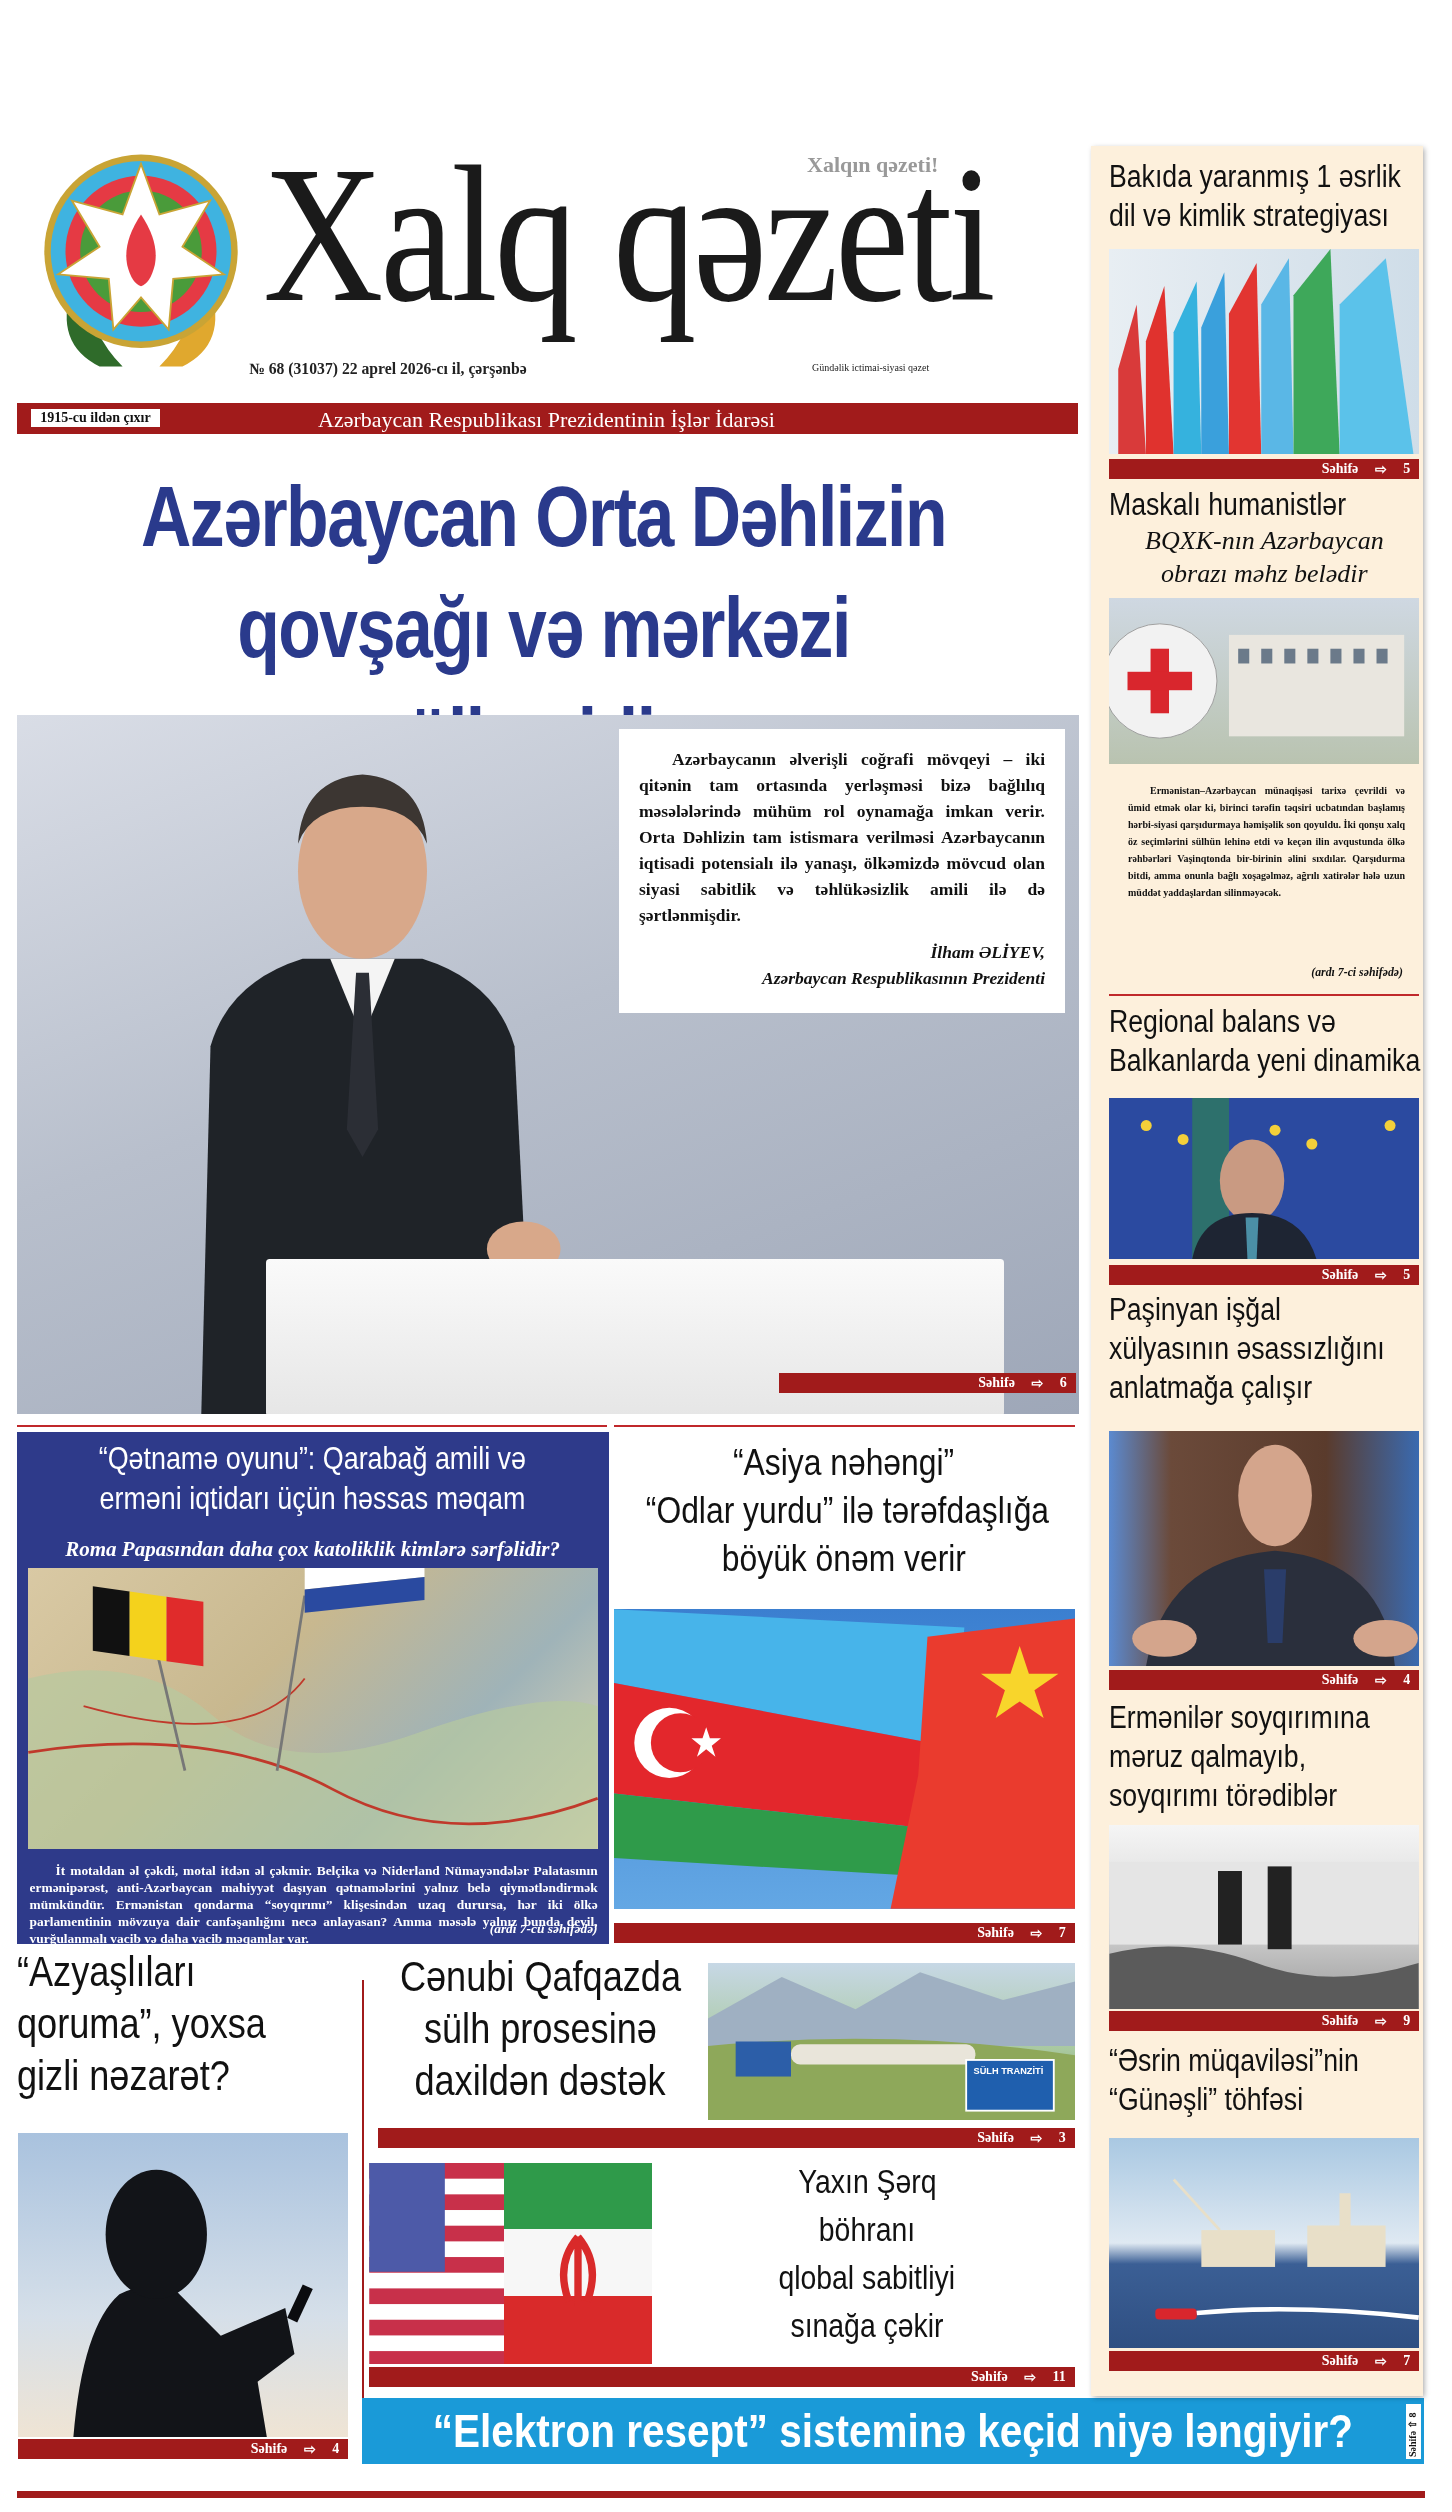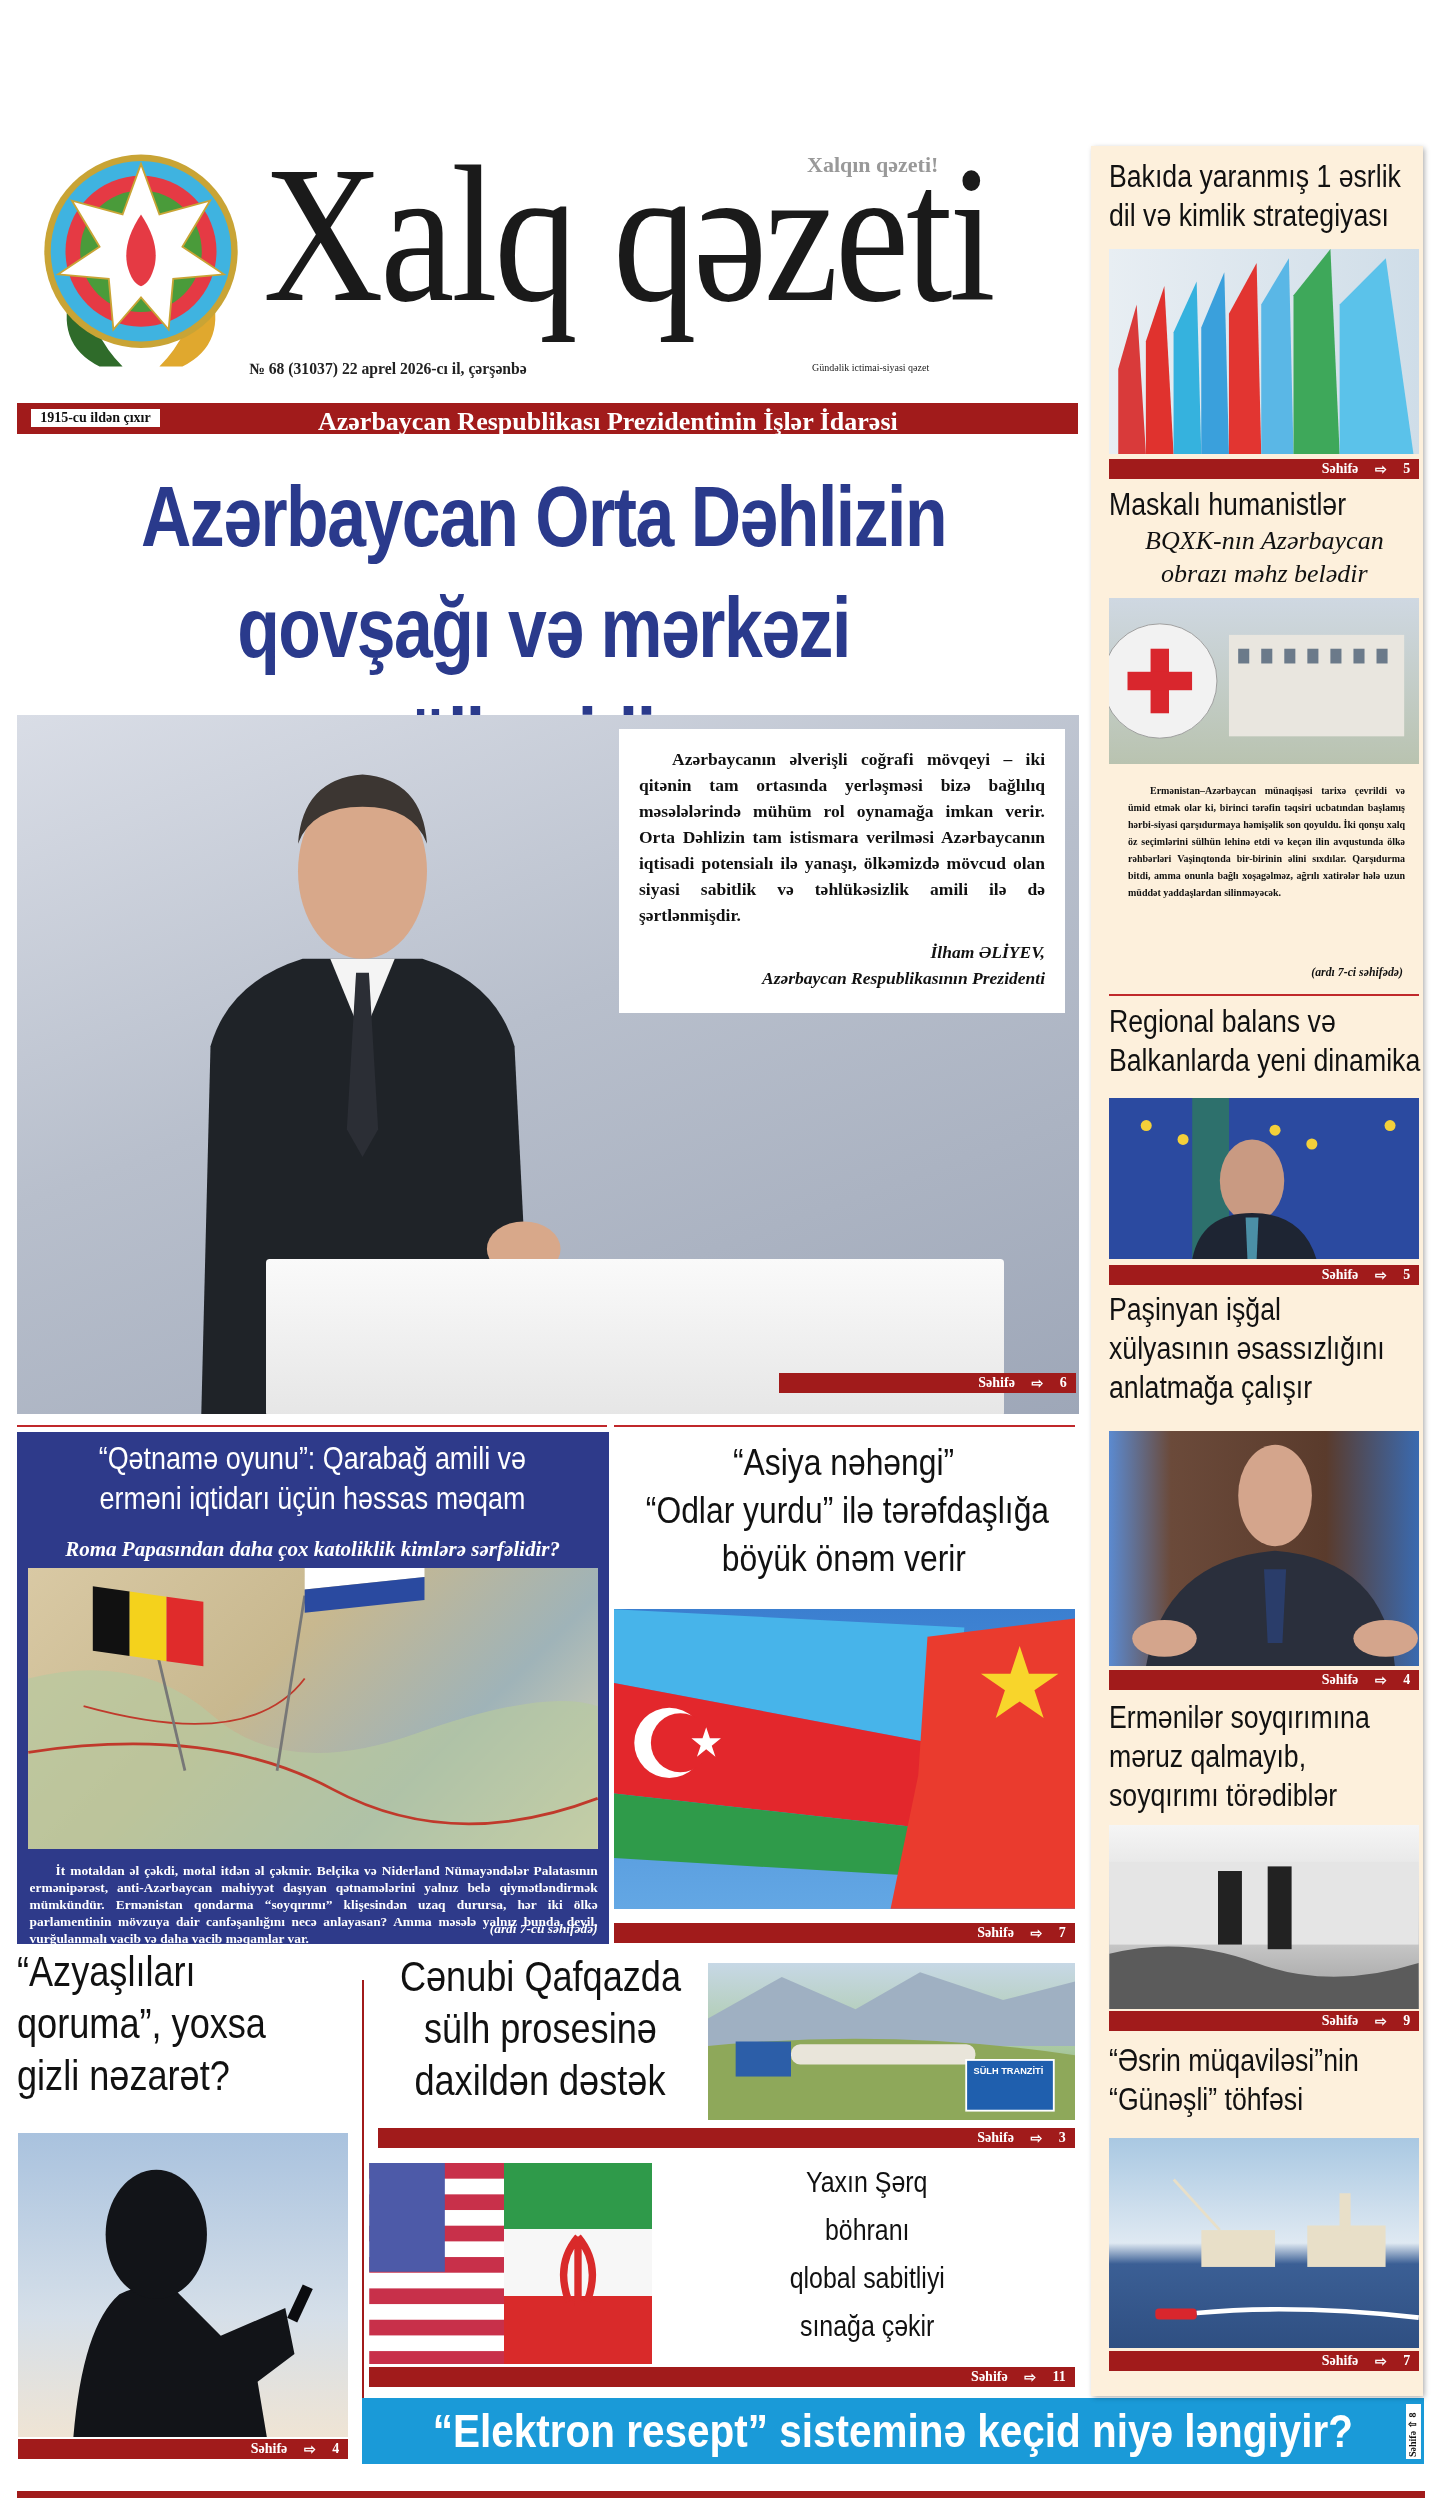--- a/index.html
+++ b/index.html
@@ -14,21 +14,21 @@
 
   
   .emblem { left: 35px; top: 150px; width: 212px; height: 221px; }
   .title { left: 263px; top: 138px; font-family: "Liberation Serif", serif; font-size: 194px; line-height: 194px;
     letter-spacing: -3.7px; color: #1a1a1a; transform: scaleX(0.86); transform-origin: left top; white-space: nowrap; }
   .tagline { left: 807px; top: 152px; font-family: "Liberation Serif", serif; font-weight: bold; font-size: 22px; color: #999; }
   .issue { left: 249px; top: 360px; font-family: "Liberation Serif", serif; font-weight: bold; font-size: 15.7px; color: #222; }
   .daily { left: 812px; top: 362px; font-family: "Liberation Serif", serif; font-weight: normal; font-size: 10px; color: #222; }
   .redband { left: 16.6px; top: 403px; width: 1061px; height: 31px; background: #a11b1b; }
   .since { left: 31px; top: 409px; background: #fff; padding: 0.9px 9.2px; font-family: "Liberation Serif", serif; font-weight: bold; font-size: 14px; }
-  .admin { left: 318px; top: 407px; font-family: "Liberation Serif", serif; font-weight: bold; font-size: 26px; color: #fff; }
+  .admin { left: 318px; top: 407px; font-family: "Liberation Serif", serif; font-weight: normal; font-size: 22px; color: #fff; }
 
   
   .headline { left: 18.4px; top: 461px; width: 1051px; text-align: center; color: #2a3a8c; font-family: "Liberation Sans", sans-serif;
     font-weight: bold; font-size: 85px; line-height: 111px; letter-spacing: -1.8px; }
   .headline .l { display: block; transform: scaleX(0.82); }
 
   
   .hero { left: 16.6px; top: 715px; width: 1062px; height: 699px; background: linear-gradient(160deg, #d9dde6 0%, #b8bfcc 45%, #9ea7b8 100%); overflow: hidden; }
   .hero .man { position: absolute; left: 129px; top: 18.4px; width: 433px; height: 682px; }
   .podium { position: absolute; left: 249px; top: 544px; width: 738px; height: 157px; background: linear-gradient(180deg,#fafafa,#e6e6e6); border-radius: 3.7px; }
@@ -64,21 +64,21 @@
 
   
   .cen-h { left: 374px; top: 1951px; width: 332px; text-align: center; font-size: 42px; line-height: 52px; }
   .cen-h span { display: inline-block; transform: scaleX(0.86); white-space: nowrap; }
   .cen-img { left: 708px; top: 1963px; width: 367px; height: 157px; background: linear-gradient(180deg,#c7d8e6 0%, #a9c9a0 55%, #7c8f4a 100%); overflow: hidden; }
   .cen-pb { left: 378px; top: 2128px; width: 697px; height: 20px; }
 
   
   .usa { left: 369px; top: 2163px; width: 136px; height: 201px; overflow: hidden; }
   .iran { left: 504px; top: 2163px; width: 148px; height: 201px; overflow: hidden; background: linear-gradient(180deg,#2f9a4a 0 33%, #f7f7f7 33% 66%, #d92a2a 66%); }
-  .yax-h { left: 664px; top: 2158px; width: 406px; text-align: center; font-size: 29px; line-height: 48px; }
+  .yax-h { left: 664px; top: 2158px; width: 406px; text-align: center; font-size: 33px; line-height: 48px; }
   .yax-h span { display: inline-block; transform: scaleX(0.86); white-space: nowrap; }
   .yax-pb { left: 369px; top: 2367px; width: 706px; height: 20px; }
 
   
   .eband { left: 362px; top: 2398px; width: 1062px; height: 66px; background: #1a9ad8; color: #fff; font-weight: bold; font-size: 46px; line-height: 66px; padding-left: 0; text-align: center; }
   .eband .t { display: inline-block; transform: scaleX(0.88); white-space: nowrap; }
   .evert { left: 1406px; top: 2404px; width: 14.8px; height: 55px; background: #fff; }
   .evert span { position: absolute; left: 0.9px; top: 53px; transform: rotate(-90deg); transform-origin: left top; white-space: nowrap;
     font-family: "Liberation Serif", serif; font-weight: bold; font-size: 10px; color: #111; }
   .bottomrule { left: 16.6px; top: 2491px; width: 1408px; height: 7.4px; background: #a11b1b; }

